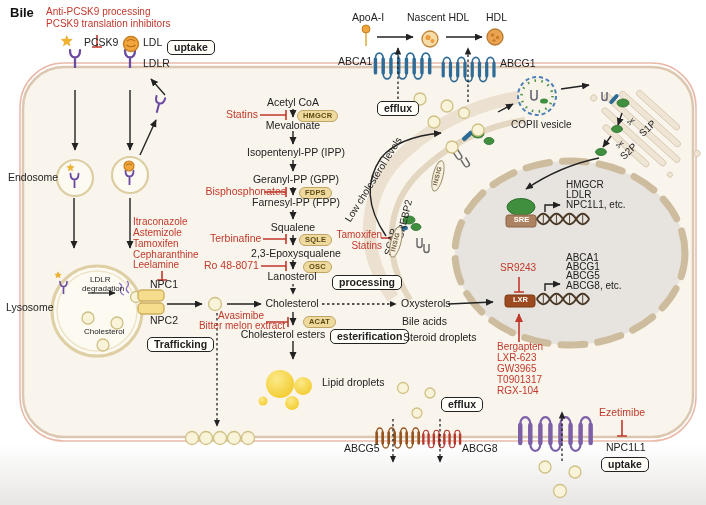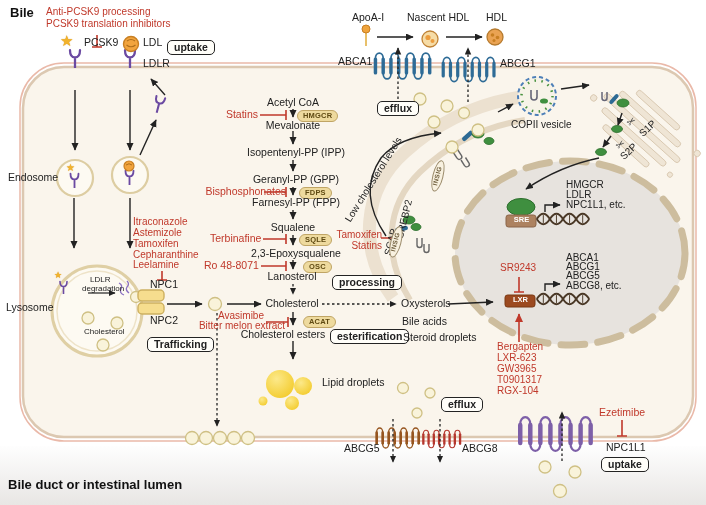--- a/index.html
+++ b/index.html
@@ -382,15 +382,14 @@
   <div class="t red f10" style="left:497px;top:375px">T0901317</div>
   <div class="t red f10" style="left:497px;top:386px">RGX-104</div>
 
   <div class="t" style="left:344px;top:443px">ABCG5</div>
   <div class="t" style="left:462px;top:443px">ABCG8</div>
   <div class="t box" style="left:441px;top:397px">efflux</div>
   <div class="t red" style="left:599px;top:407px">Ezetimibe</div>
   <div class="t" style="left:606px;top:442px">NPC1L1</div>
   <div class="t box" style="left:601px;top:457px">uptake</div>
 
-  <div class="t f13" style="left:8px;top:478px">Bile duct or intestinal lumen</div>
 
 </div>
 
 </body></html>

